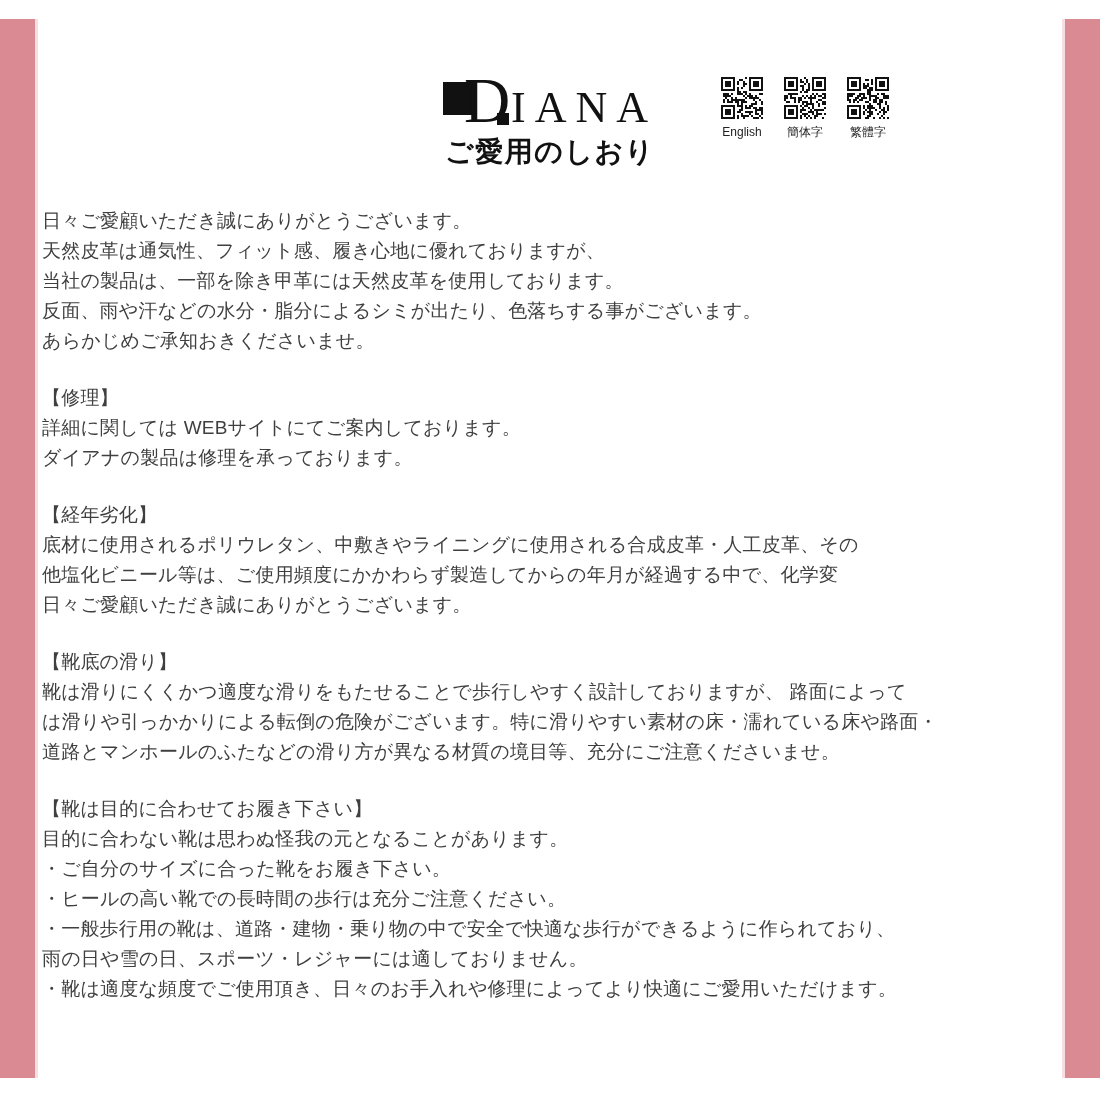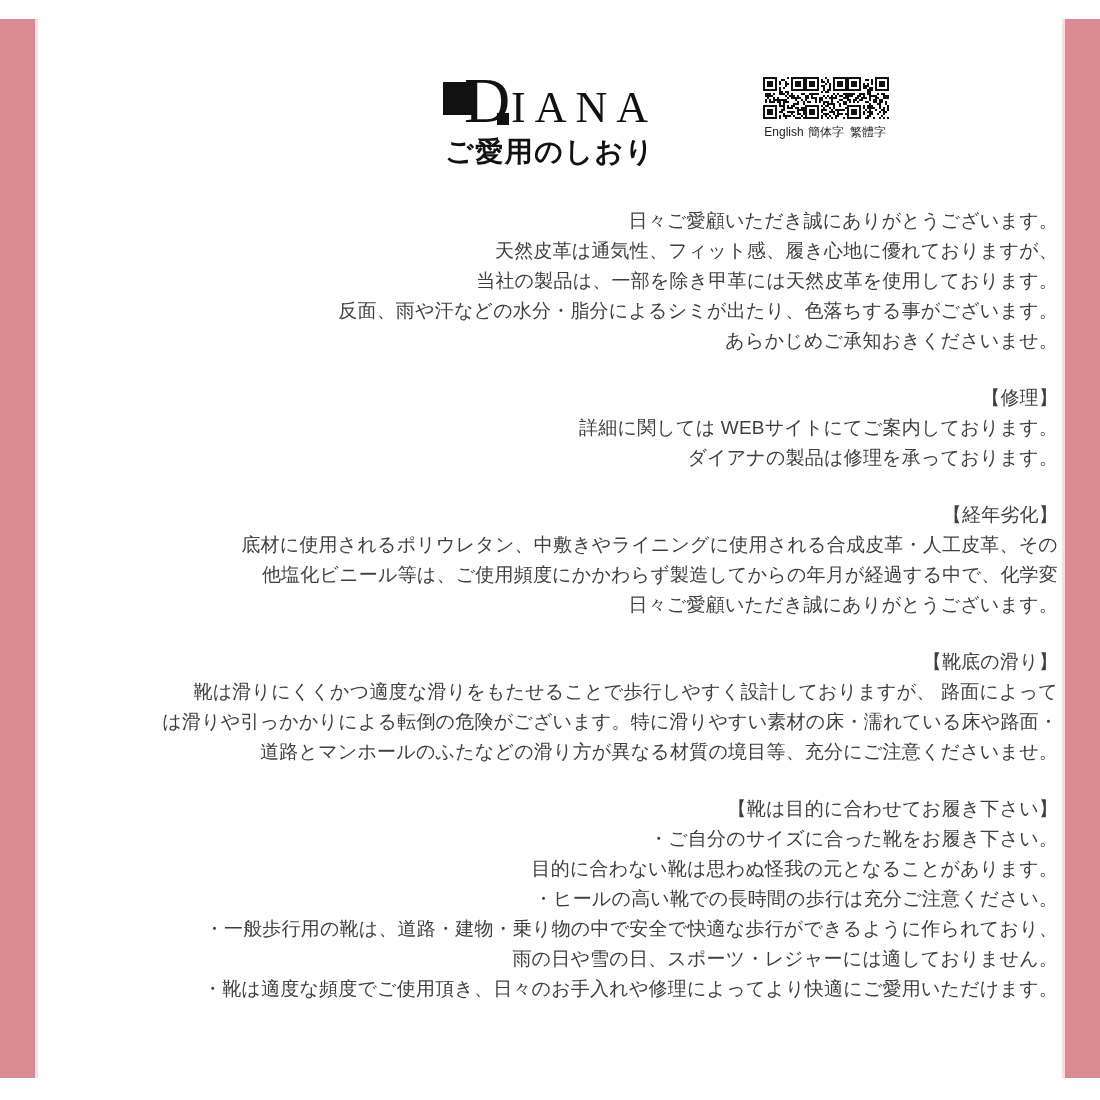--- a/index.html
+++ b/index.html
@@ -43,33 +43,33 @@
     letter-spacing:9px;margin-left:2px;
   }
   .subtitle{
     margin-top:7px;
     font-size:28px;font-weight:600;letter-spacing:1.5px;
     color:var(--ink);
   }
   
   .qr-group{
     position:absolute;top:77px;right:211px;
-    display:flex;
+    display:flex;gap:21px;
   }
   .qr-item{display:flex;flex-direction:column;align-items:center;}
   .qr-item svg{width:42px;height:42px;display:block;}
   .qr-label{
     margin-top:7px;font-size:12px;color:#222;line-height:1;
     white-space:nowrap;
   }
 
   
   .content{
     margin:0 42px;
-    text-align:right;
+    text-align:left;
     font-size:19px;
     line-height:30px;
     letter-spacing:0.2px;
   }
   .intro{margin-top:38px;}
   .section{margin-top:27px;}
   .section-title{font-weight:400;}
   .line{white-space:nowrap;}
 </style>
 </head>
@@ -790,21 +790,21 @@
 
   <div class="section">
     <div class="section-title line">【靴底の滑り】</div>
     <div class="line">靴は滑りにくくかつ適度な滑りをもたせることで歩行しやすく設計しておりますが、 路面によって</div>
     <div class="line">は滑りや引っかかりによる転倒の危険がございます。特に滑りやすい素材の床・濡れている床や路面・</div>
     <div class="line">道路とマンホールのふたなどの滑り方が異なる材質の境目等、充分にご注意くださいませ。</div>
   </div>
 
   <div class="section">
     <div class="section-title line">【靴は目的に合わせてお履き下さい】</div>
+    <div class="line">目的に合わない靴は思わぬ怪我の元となることがあります。</div>
     <div class="line">・ご自分のサイズに合った靴をお履き下さい。</div>
-    <div class="line">目的に合わない靴は思わぬ怪我の元となることがあります。</div>
     <div class="line">・ヒールの高い靴での長時間の歩行は充分ご注意ください。</div>
     <div class="line">・一般歩行用の靴は、道路・建物・乗り物の中で安全で快適な歩行ができるように作られており、</div>
     <div class="line">雨の日や雪の日、スポーツ・レジャーには適しておりません。</div>
     <div class="line">・靴は適度な頻度でご使用頂き、日々のお手入れや修理によってより快適にご愛用いただけます。</div>
   </div>
 
 </div>
 
 </body></html>

